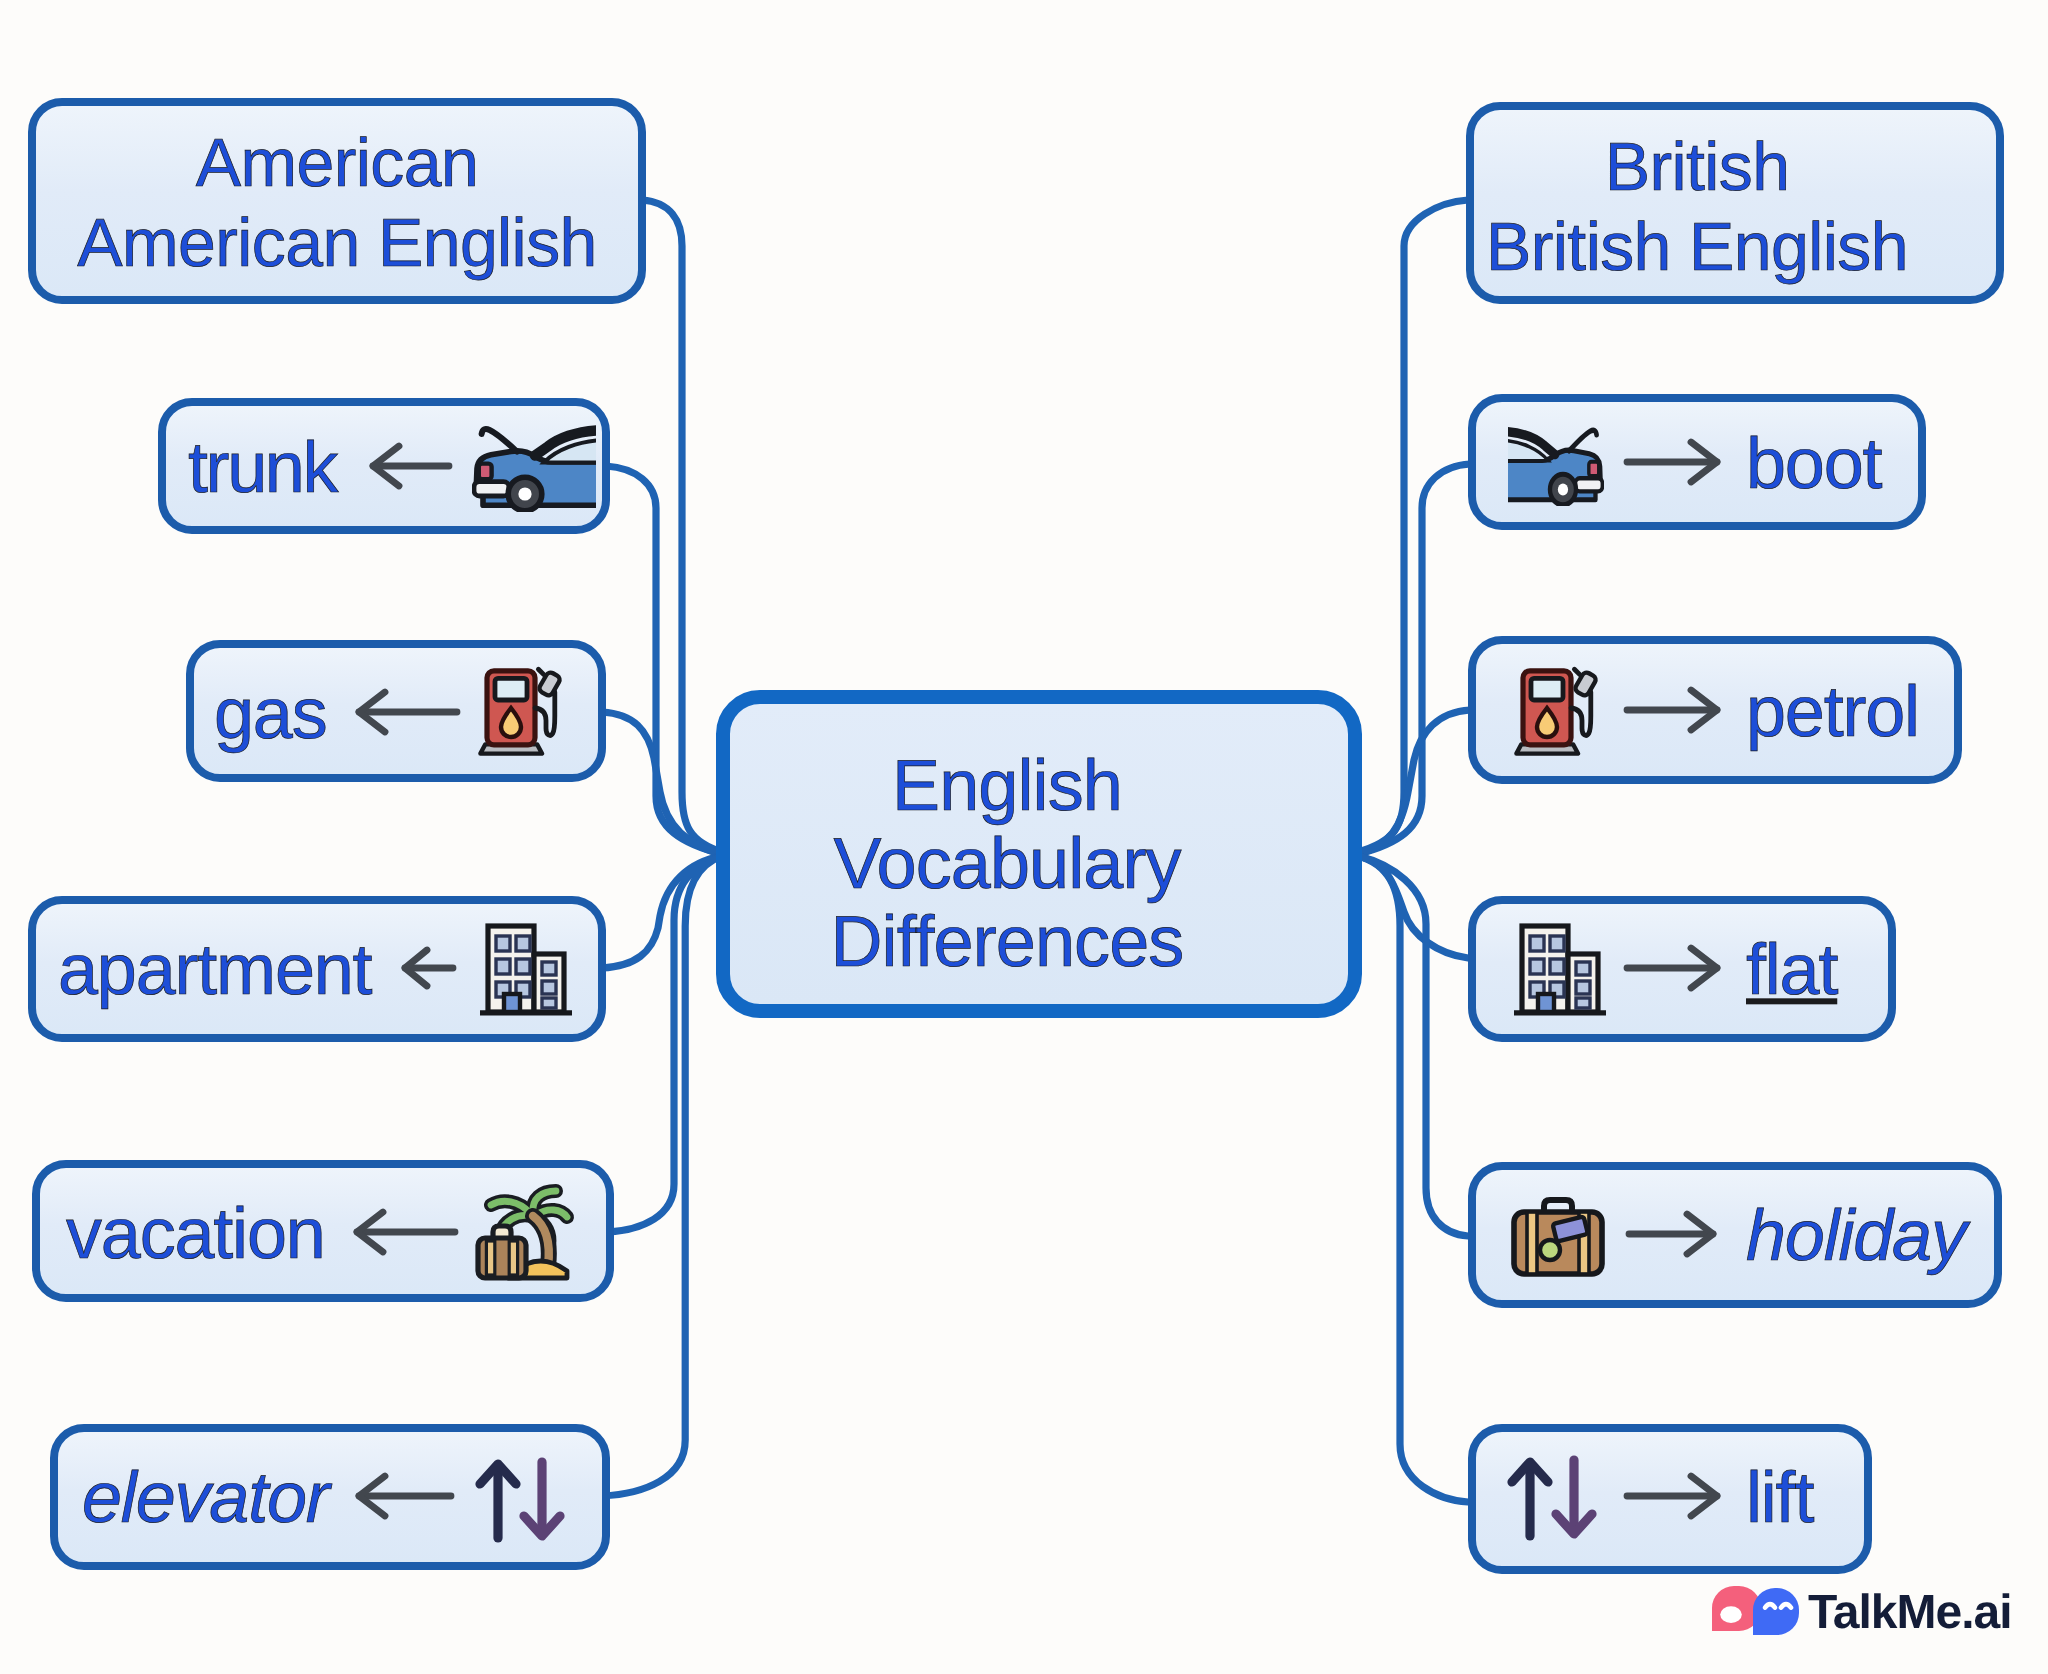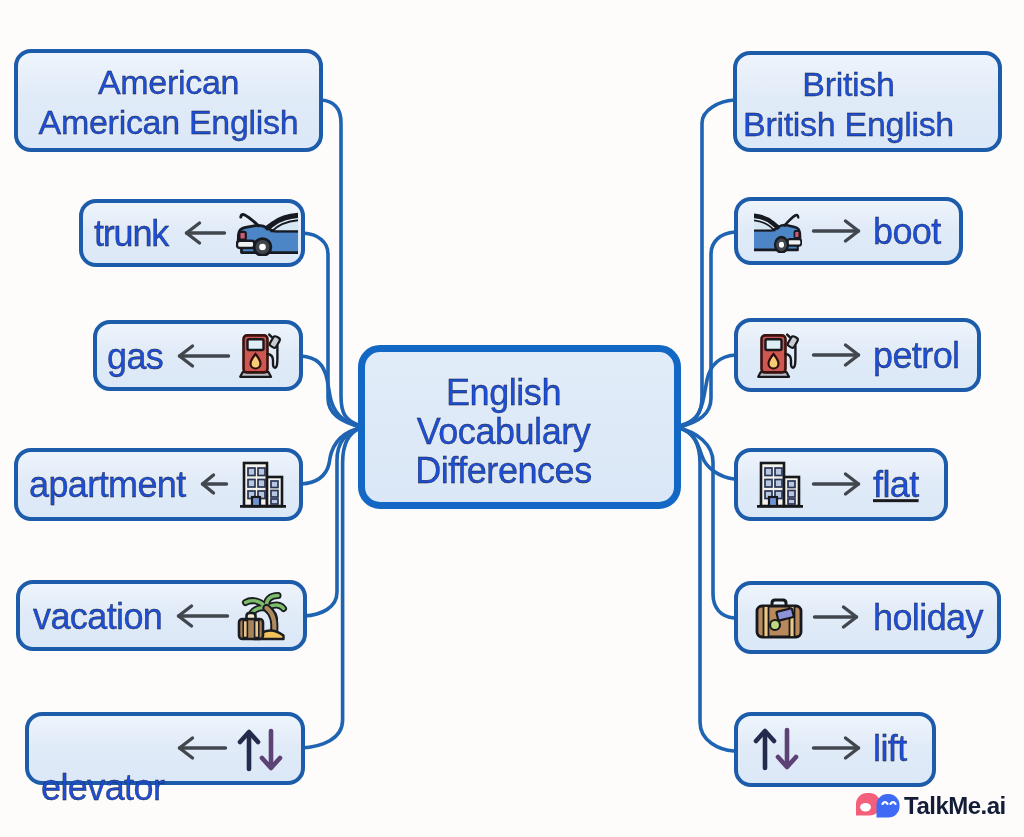--- a/index.html
+++ b/index.html
@@ -48,26 +48,26 @@
 <div class="box" style="left:734px;top:581px;width:267px;height:73px;"></div>
 <div class="box" style="left:734px;top:712px;width:202px;height:75px;"></div>
 
 <div class="box" style="left:358px;top:345px;width:323px;height:164px;border-width:7px;border-color:#1268c4;border-radius:22px;background:linear-gradient(180deg,#e2ecf9 0%,#dae7f6 100%);"></div>
 <div class="hdr" style="left:358px;top:373px;width:291px;font-size:36px;letter-spacing:-0.45px;line-height:39px;">English<br>Vocabulary<br>Differences</div>
 
 <div class="word" style="left:94px;top:235px;letter-spacing:-1.2px;">trunk</div>
 <div class="word" style="left:107px;top:358px;">gas</div>
 <div class="word" style="left:29px;top:486px;">apartment</div>
 <div class="word" style="left:33px;top:618px;">vacation</div>
-<div class="word" style="left:41px;top:789px;">elevator</div>
+<div class="word" style="left:41px;top:750px;font-style:italic;">elevator</div>
 
 <div class="word" style="left:873px;top:233px;">boot</div>
 <div class="word" style="left:873px;top:357px;">petrol</div>
 <div class="word" style="left:873px;top:486px;text-decoration:underline;">flat</div>
-<div class="word" style="left:873px;top:619px;">holiday</div>
+<div class="word" style="left:873px;top:619px;font-style:italic;">holiday</div>
 <div class="word" style="left:873px;top:750px;">lift</div>
 
 <svg width="43" height="24" style="left:184px;top:221px" viewBox="0 0 43 24">
     <g stroke="#42474e" stroke-width="3.4" stroke-linecap="round" stroke-linejoin="round" fill="none">
       <path d="M2.5 12 H 40.5"></path>
       <path d="M15.5 2 L 2.5 12 L 15.5 22"></path>
     </g>
   </svg>
 <svg width="54" height="24" style="left:177px;top:344px" viewBox="0 0 54 24">
     <g stroke="#42474e" stroke-width="3.4" stroke-linecap="round" stroke-linejoin="round" fill="none">

